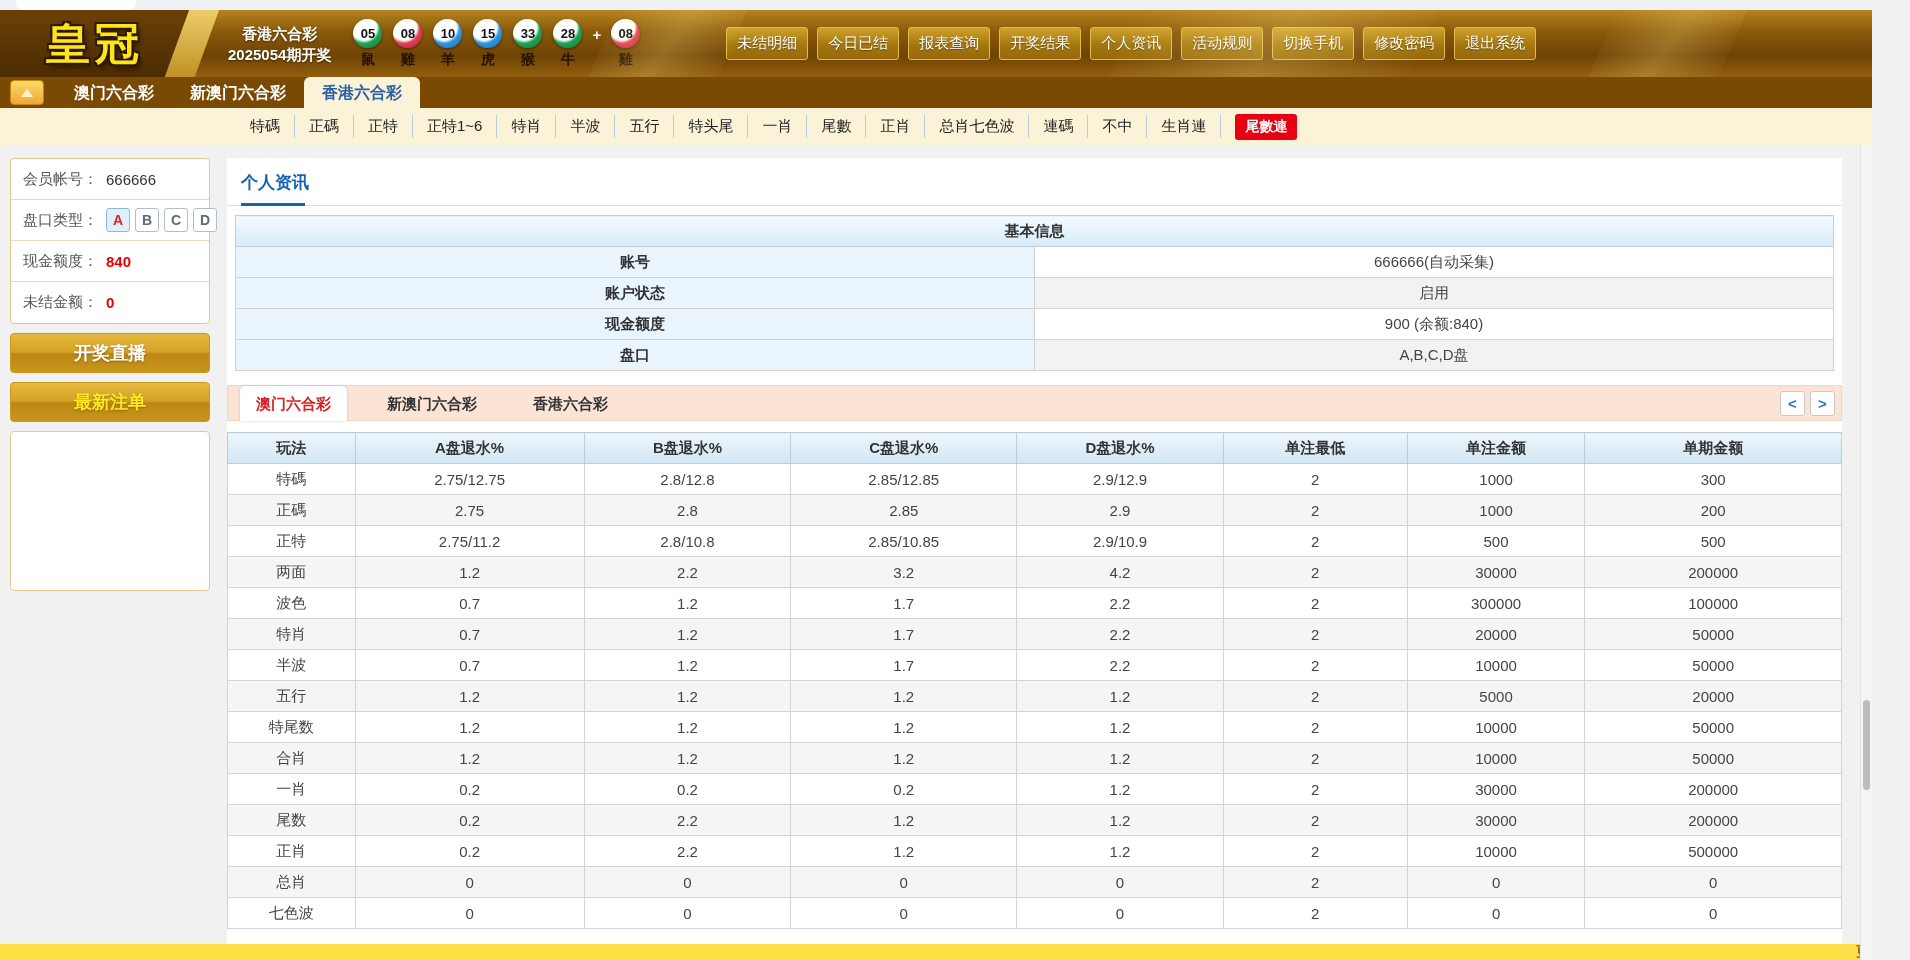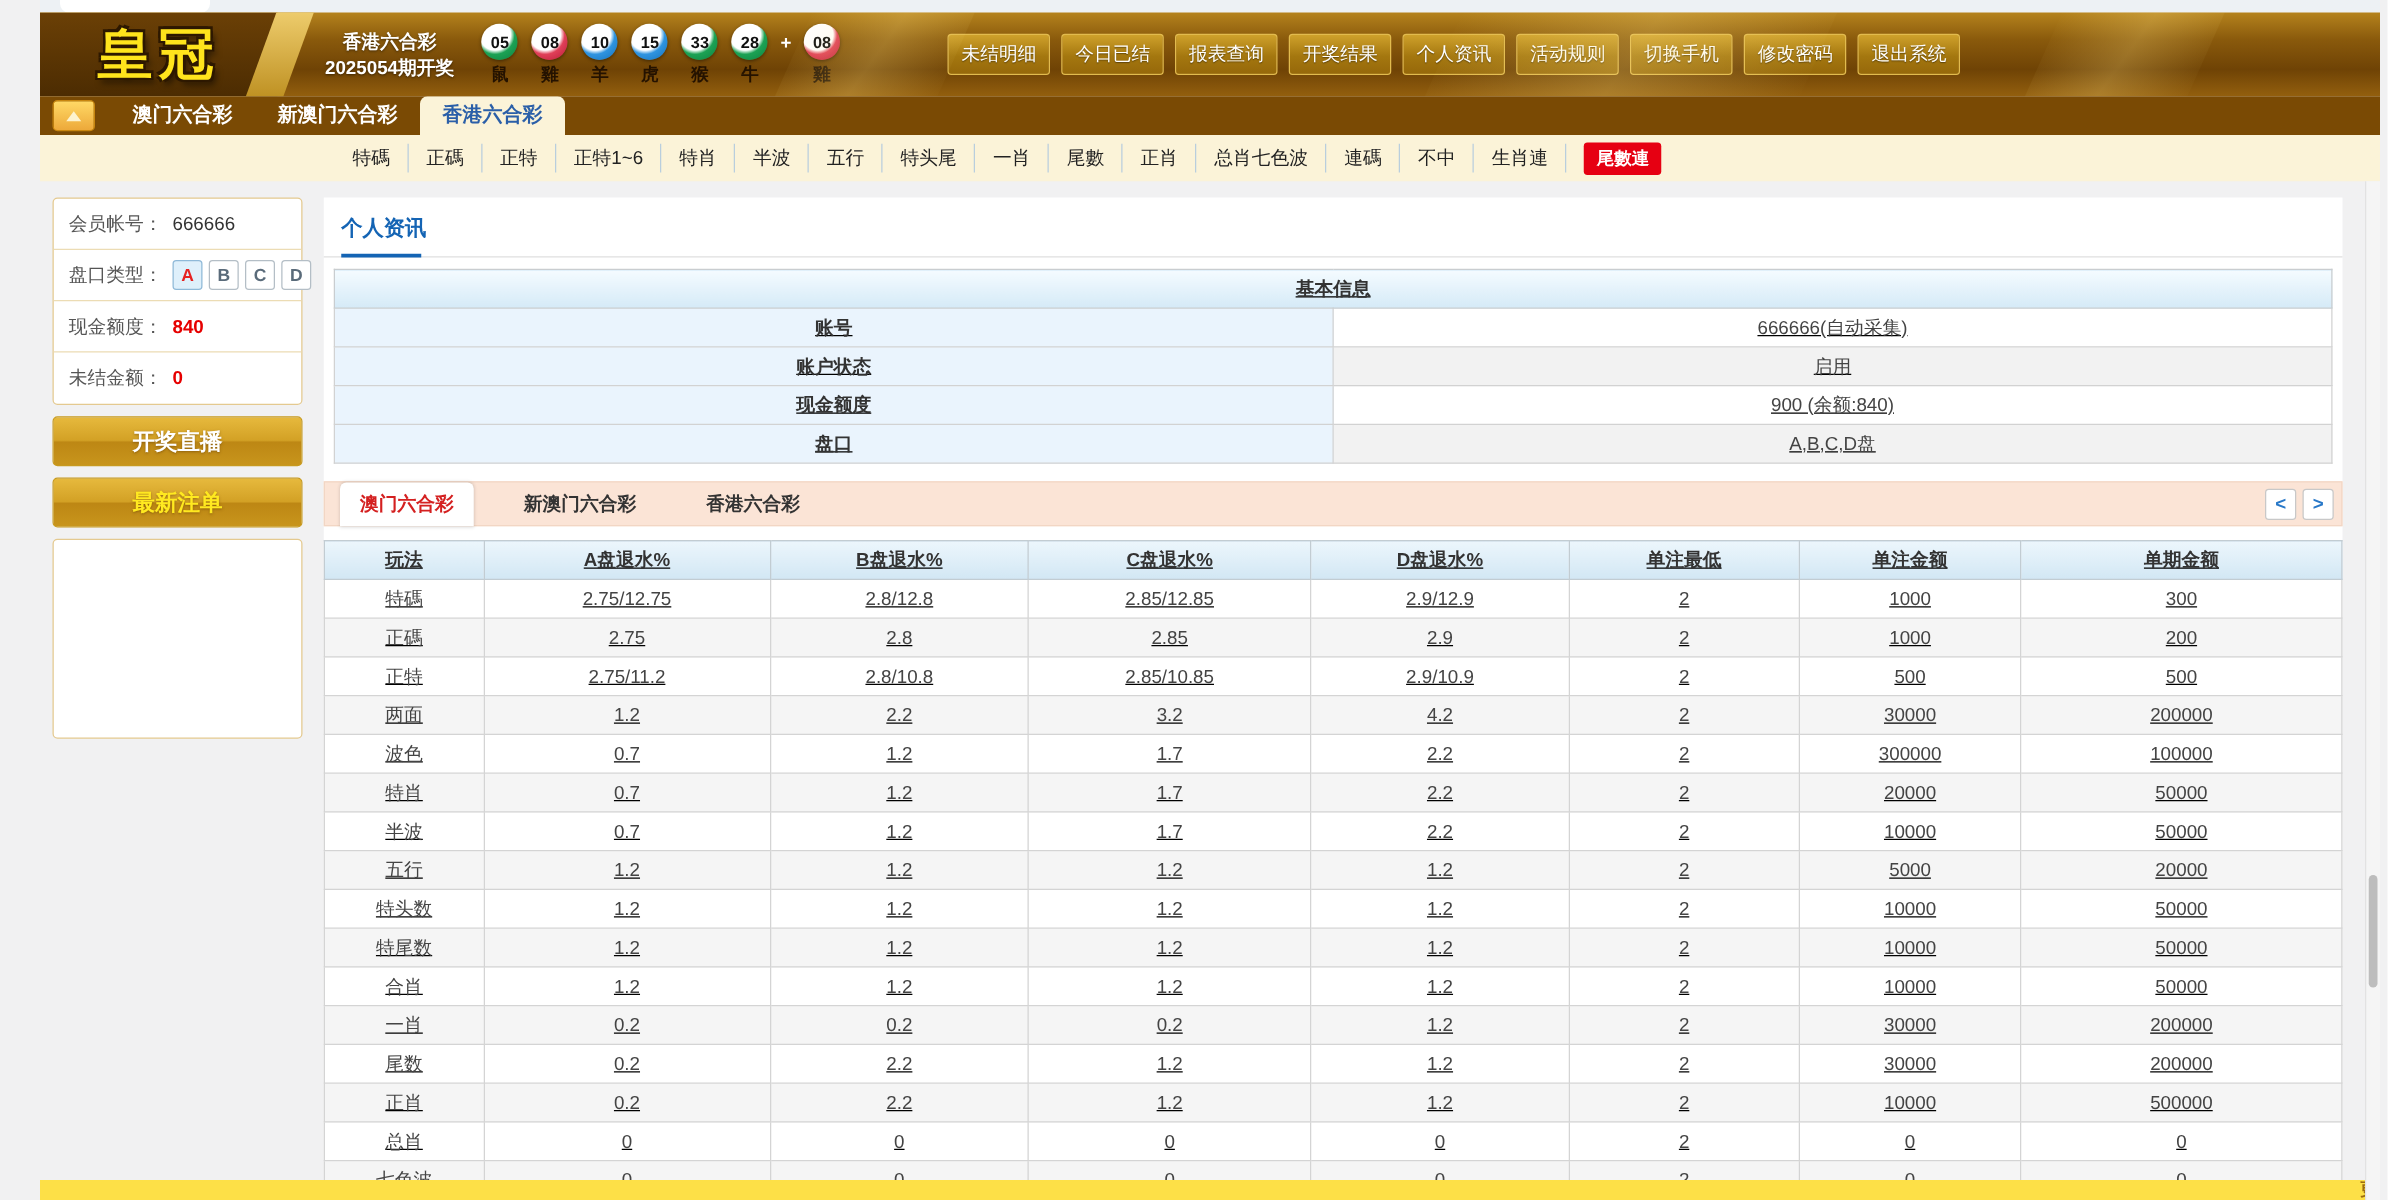--- a/index.html
+++ b/index.html
@@ -2,21 +2,21 @@
 <html><head>
 <meta charset="utf-8">
 <style>
   * { box-sizing: border-box; }
   html,body { margin:0; padding:0; }
   body {
     width:1910px; height:960px; overflow:hidden;
     background:#f1f1f2;
     font-family:"Liberation Sans","DejaVu Sans",sans-serif;
   }
-  .page { position:relative; width:1872px; height:960px; overflow:hidden;margin-left:32px; }
+  .page { position:relative; width:1872px; height:960px; overflow:hidden; }
 
   
   .top-strip { height:10px; background:#edf1f4; position:relative; }
   .notch { position:absolute; left:16px; top:0; width:120px; height:10px; background:#ffffff; border-radius:0 0 7px 7px; }
 
   
   .header {
     height:67px; position:relative; overflow:hidden;
     background:linear-gradient(180deg,#b5831d 0%,#8a5a0c 32%,#6f4305 68%,#935f0e 100%);
     display:flex; align-items:center;
@@ -81,21 +81,21 @@
     font-size:18px; font-weight:bold; cursor:pointer; font-family:inherit; text-shadow:0 1px 2px rgba(90,50,0,.5); }
   .gold-btn.live { color:#ffffff; }
   .gold-btn.latest { color:#ffe920; }
   .empty-panel { height:160px; margin-top:9px; }
 
   .main { flex:1; margin-left:17px; margin-right:14px; background:#fff; min-height:800px; position:relative; }
   .section-head { padding:13px 0 0 14px; border-bottom:1px solid #e0e0e0; }
   .section-title { color:#1464b4; font-size:17px; font-weight:bold; }
   .title-underline { width:64px; height:3px; background:#1464b4; margin-top:9px; margin-bottom:-1px; }
 
-  table { border-collapse:collapse; table-layout:fixed;text-decoration:underline; }
+  table { border-collapse:collapse; table-layout:fixed; }
   .info-table { width:calc(100% - 16px); margin:9px 8px 0; }
   .info-table th { height:31px; background:linear-gradient(180deg,#f4fbff,#d5eaf7); border:1px solid #c9cdd0;
     font-size:15px; color:#333; font-weight:bold; }
   .info-table td { height:31px; border:1px solid #d2d2d2; text-align:center; font-size:15px; }
   .info-table td.label { background:#eaf4fd; font-weight:bold; color:#333; width:33.6%; }
   .info-table td.value { color:#444; }
   .info-table tbody tr:nth-child(even) td.value { background:#f2f2f2; }
 
   .odds-tabbar { margin-top:14px; height:36px; background:#fbe4d6; border:1px solid #f2d6c4; display:flex; align-items:center; position:relative; }
   .odds-tabs { display:flex; height:35px; margin-left:12px; }
@@ -442,30 +442,20 @@
               <td>五行</td>
               <td>1.2</td>
               <td>1.2</td>
               <td>1.2</td>
               <td>1.2</td>
               <td>2</td>
               <td>5000</td>
               <td>20000</td>
             </tr>
 
-            <tr>
-              <td>特头数</td>
-              <td>1.2</td>
-              <td>1.2</td>
-              <td>1.2</td>
-              <td>1.2</td>
-              <td>2</td>
-              <td>10000</td>
-              <td>50000</td>
-            </tr>
 
             <tr>
               <td>特尾数</td>
               <td>1.2</td>
               <td>1.2</td>
               <td>1.2</td>
               <td>1.2</td>
               <td>2</td>
               <td>10000</td>
               <td>50000</td>

